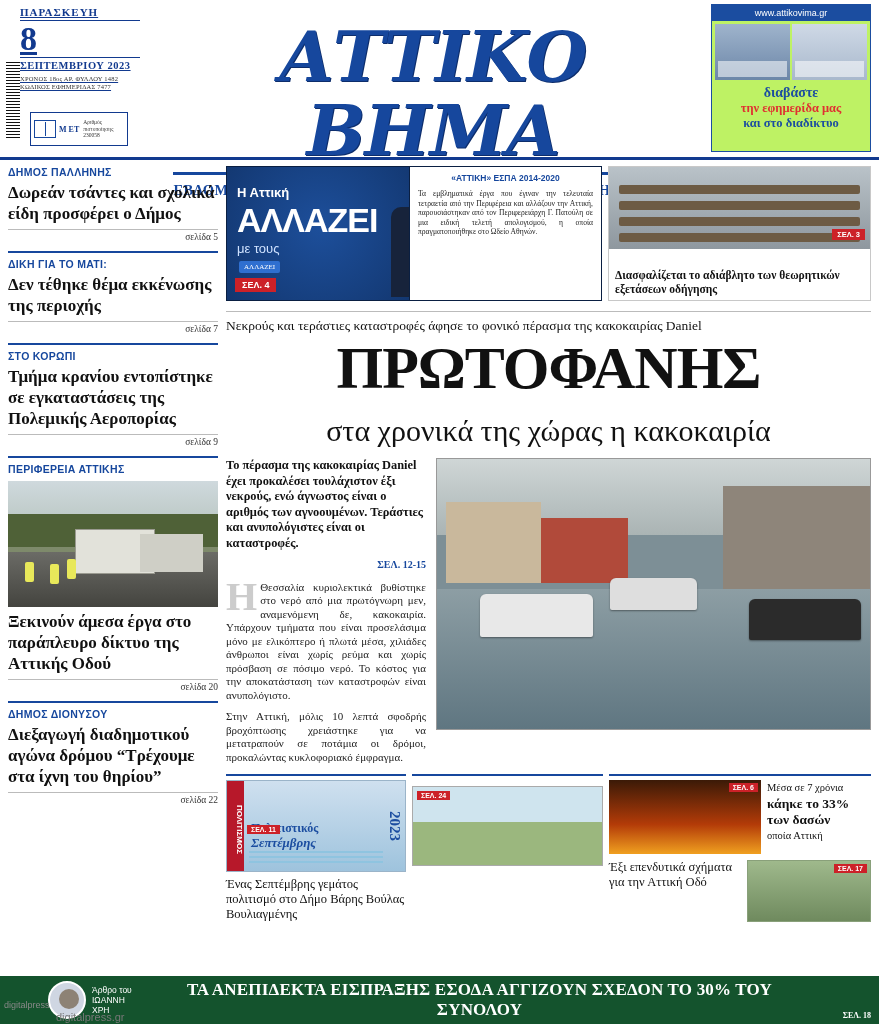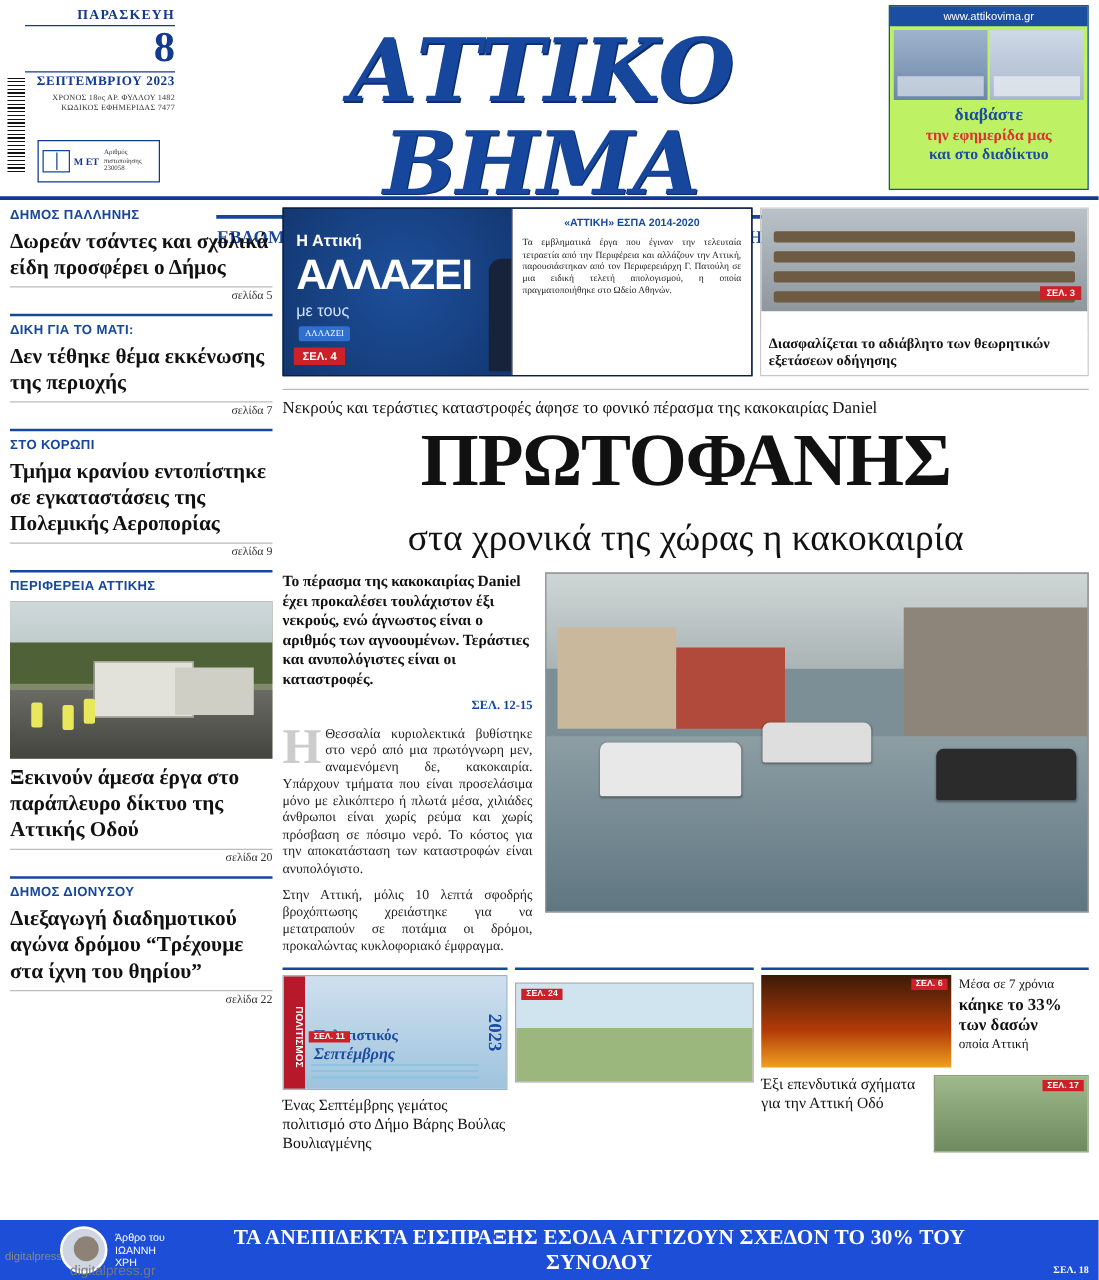--- a/index.html
+++ b/index.html
@@ -10,22 +10,22 @@
     font-family: "Liberation Serif", serif;
     color: #111;
     position: relative;
     overflow: hidden;
   }
   .page { width:879px; height:1024px; position:relative; }
 
   
   .masthead { position:relative; height:160px; border-bottom:3px solid #123a8f; }
   .date-block {
-    position:absolute; left:20px; top:6px; width:120px; text-align:right;
-    font-family:"Liberation Serif", serif; color:#123a8f;
+    position:absolute; left:20px; top:6px; width:120px; text-align:left;
+    font-family:"Liberation Serif", serif; color:#123a8f;text-decoration:underline;
   }
   .date-block .dow { font-size:11px; letter-spacing:1px; font-weight:bold; }
   .date-block .dayline { border-top:1px solid #123a8f; border-bottom:1px solid #123a8f; margin:2px 0; }
   .date-block .day { font-size:34px; font-weight:bold; line-height:36px; }
   .date-block .month { font-size:10.5px; font-weight:bold; letter-spacing:0.5px; margin-top:2px;}
   .date-block .tiny { font-size:6.5px; color:#333; margin-top:4px; line-height:8px; letter-spacing:0.2px;}
 
   .barcode { position:absolute; left:6px; top:62px; width:14px; height:78px;
      background:repeating-linear-gradient(to bottom,#111 0 1px,#fff 1px 3px,#111 3px 4px,#fff 4px 6px);}
 
@@ -135,21 +135,21 @@
   .b3 { width:262px; position:relative;}
   .b3 .fire { width:152px; height:74px; position:relative; overflow:hidden; background:linear-gradient(#3b1a07,#b33b08 60%,#f0a020); float:left;}
   .b3 .t { margin-left:158px; font-size:13.5px; line-height:16px;}
   .b3 .t .s { font-size:10.5px; }
   .b3 .bot { clear:both; padding-top:6px; display:flex; gap:6px;}
   .b3 .bot .tx { flex:1; font-size:12.5px; line-height:15px;}
   .b3 .bot .road { width:124px; height:62px; background:linear-gradient(#9fb98c,#6f8a5e); position:relative; overflow:hidden; border:1px solid #89a07a;}
   .tagsm { position:absolute; background:#cc2128; color:#fff; font-size:7px; font-weight:bold; padding:1px 4px; font-family:"Liberation Sans",sans-serif;}
 
   
-  .footer { position:absolute; left:0; right:0; bottom:0; height:48px; background:#1d4ed8; color:#fff; display:flex; align-items:center;}
+  .footer { position:absolute; left:0; right:0; bottom:0; height:48px; background:#14532d; color:#fff; display:flex; align-items:center;}
   .footer .av { width:38px; height:38px; border-radius:50%; background:#cfd6e2; margin:0 6px 0 48px; border:2px solid #fff; position:relative; overflow:hidden;}
   .footer .av:after{content:"";position:absolute;left:9px;top:6px;width:20px;height:20px;border-radius:50%;background:#8d8275;}
   .footer .byline { font-size:8.5px; line-height:10px; width:58px; font-family:"Liberation Sans",sans-serif;}
   .footer .banner { flex:1; text-align:center; font-size:17px; font-weight:bold; letter-spacing:0.2px; padding-right:70px;}
   .footer .sel { position:absolute; right:8px; bottom:4px; font-size:8px; font-weight:bold;}
   .wmark { position:absolute; left:4px; bottom:14px; font-size:9px; color:#888; font-family:"Liberation Sans",sans-serif; z-index:5;}
   .wmark2 { position:absolute; left:56px; bottom:1px; font-size:11px; color:#777; font-family:"Liberation Sans",sans-serif; z-index:5;}
 </style>
 </head>
 <body>

